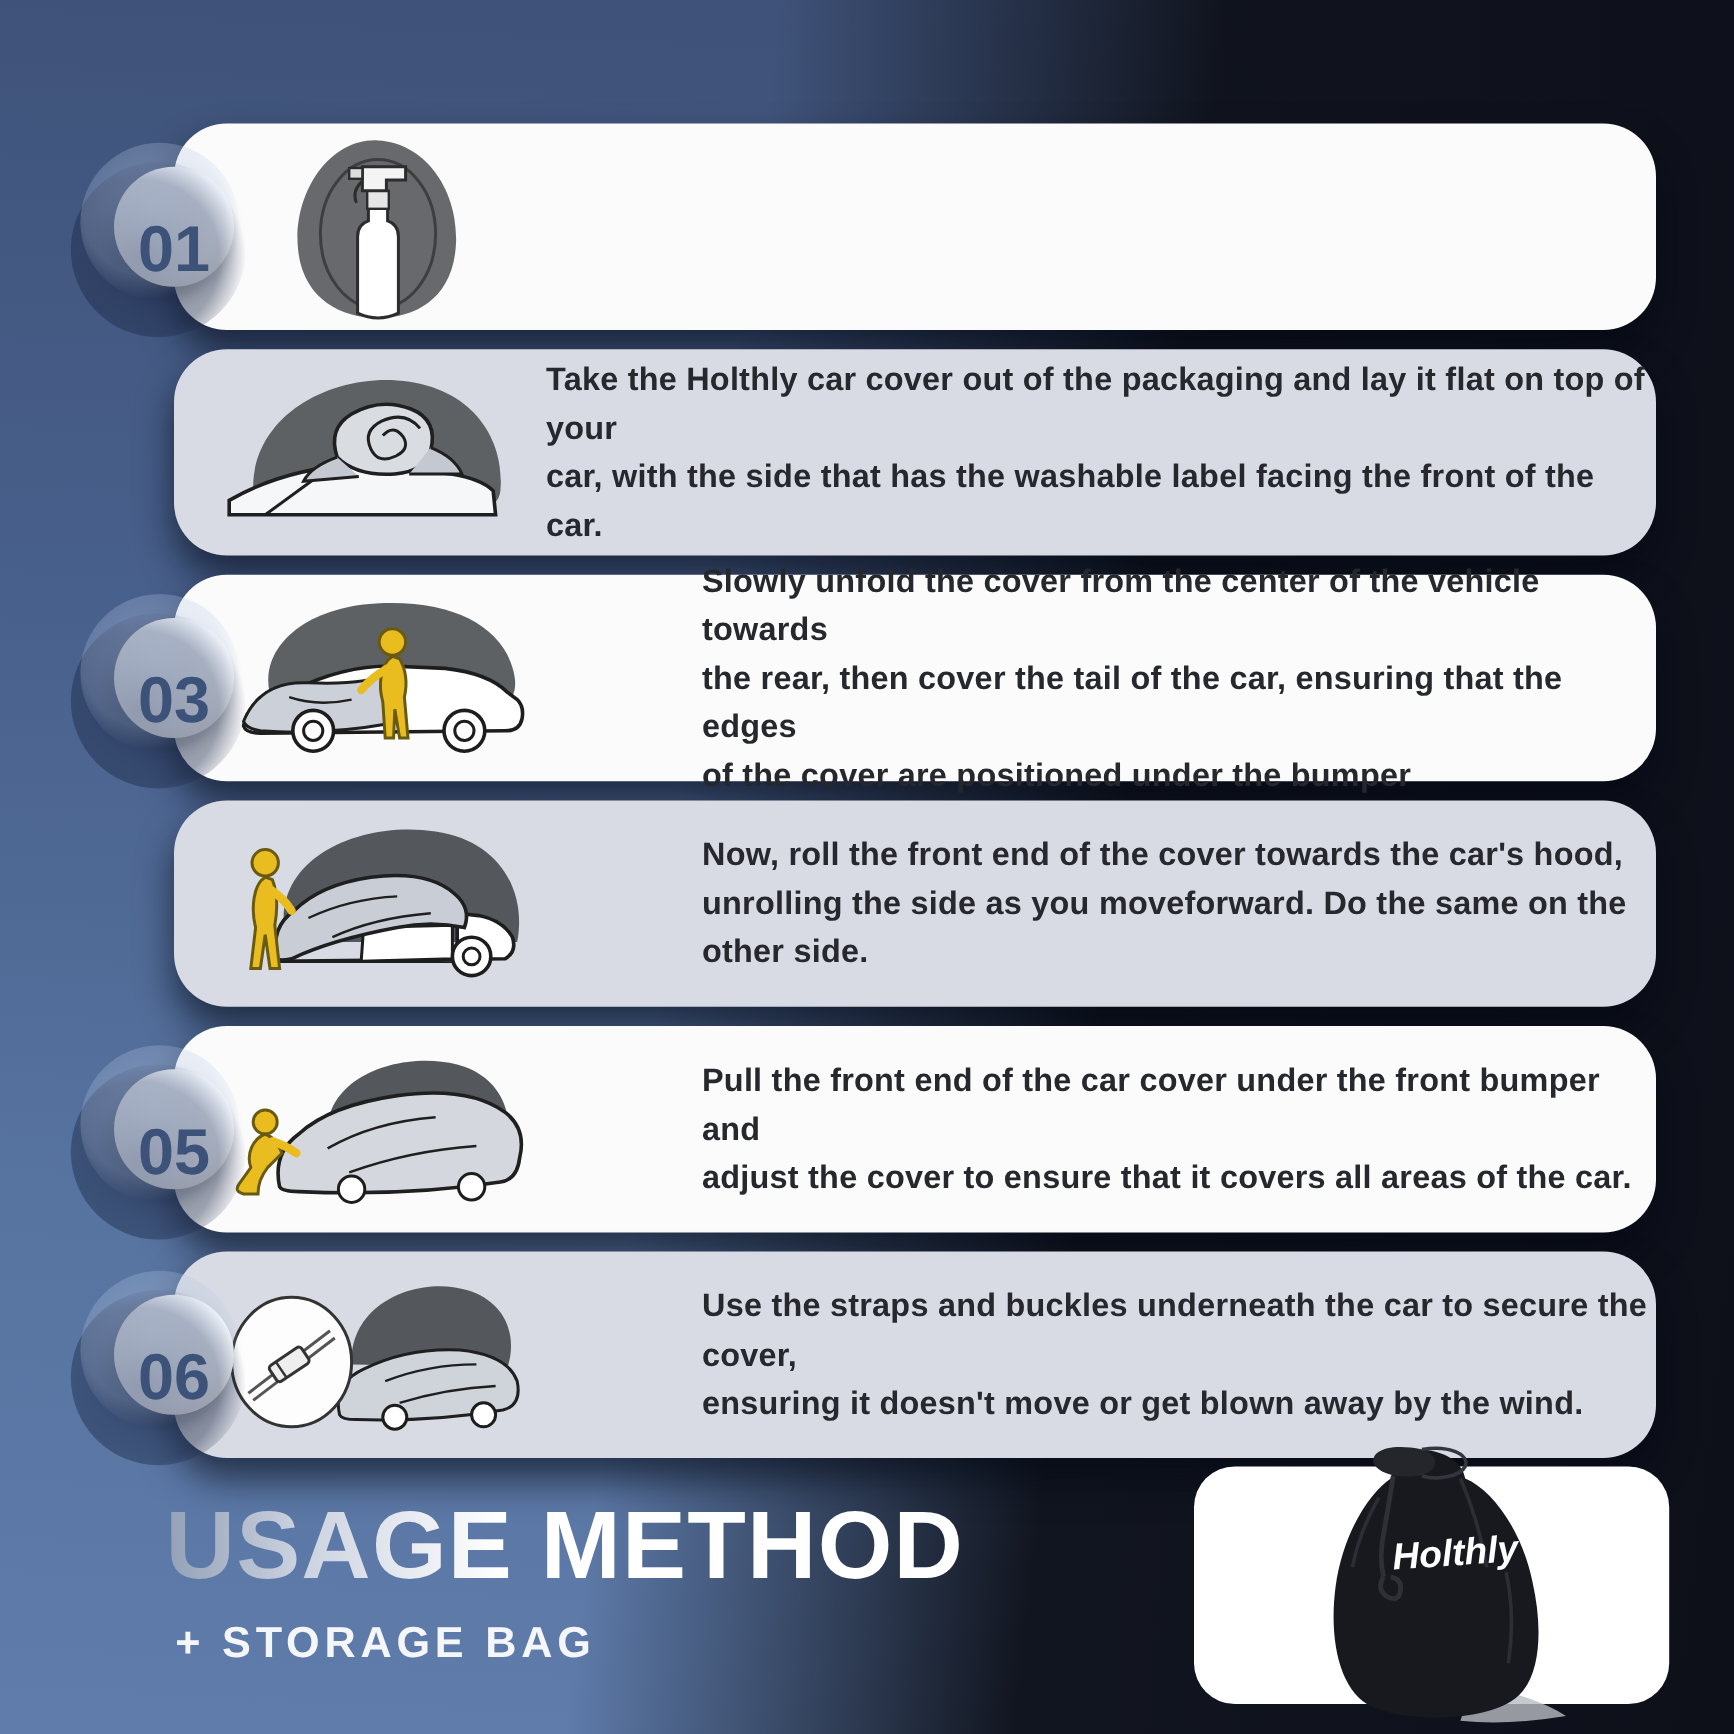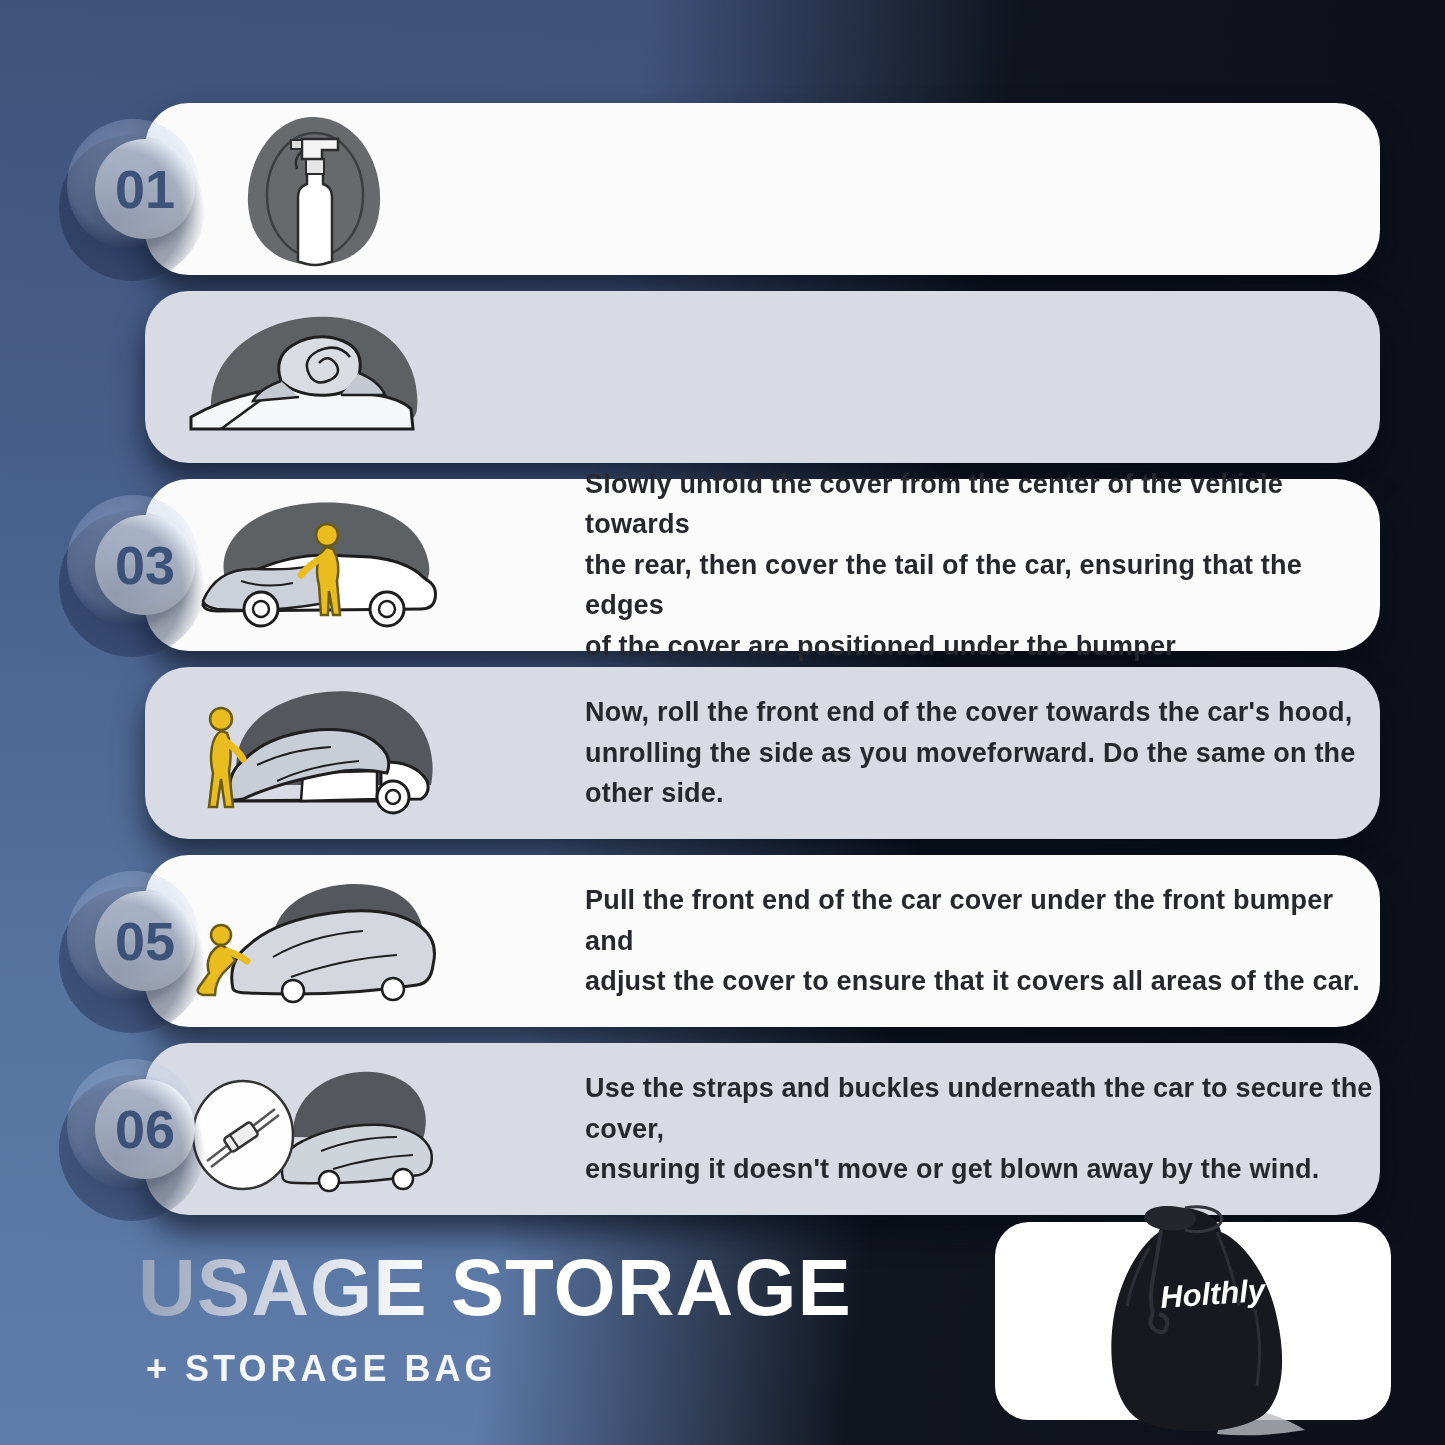--- a/index.html
+++ b/index.html
@@ -24,21 +24,21 @@
     align-items:center;
     box-shadow: 0 18px 30px rgba(4,8,20,0.62);
   }
   .step-row.light { background:#fbfbfc; }
   .step-row.gray  { background:#d8dbe3; }
 
   .num-badge {
     position:absolute; left:-50px; top:50%; transform:translateY(-50%);
     width:100px; height:100px; border-radius:50%;
     background:#ffffff;
-    display:flex; align-items:center; justify-content:center;
+    display:flex; align-items:flex-end; justify-content:center;
     font-size:54px; font-weight:bold; color:#3c5278;
     box-shadow:-6px 8px 14px rgba(10,16,35,0.35);
     z-index:2;
   }
   .num-badge::before {
     content:""; position:absolute; z-index:-1;
     width:146px; height:146px; left:-36px; top:-4px; border-radius:50%;
     background:radial-gradient(circle at 40% 55%, rgba(26,38,68,0.55) 0%, rgba(26,38,68,0.42) 55%, rgba(26,38,68,0) 74%);
   }
   .num-badge::after {
@@ -116,20 +116,22 @@
         <svg width="268" height="160" viewBox="0 0 268 160">
           <path d="M30,112 C28,52 90,16 150,20 C210,24 240,66 236,112 C235,122 228,126 218,125 L46,125 C36,125 31,121 30,112 Z" fill="#5e6164"></path>
           <path d="M10,120 Q55,94 115,90 L195,98 Q220,102 230,112 L232,132 L10,132 Z" fill="#f6f7f8" stroke="#1f1f1f" stroke-width="3"></path>
           <path d="M40,132 L92,94" fill="none" stroke="#1f1f1f" stroke-width="2.5"></path>
           <path d="M100,84 Q92,60 112,48 Q136,34 162,44 Q184,53 178,78 Q173,96 148,98 Q116,100 100,84 Z" fill="#d9dce1" stroke="#1f1f1f" stroke-width="3"></path>
           <path d="M138,66 q9,-10 17,1 q6,10 -6,16 q-15,7 -21,-6 q-7,-15 9,-23 q20,-9 32,6" fill="none" stroke="#1f1f1f" stroke-width="2.5"></path>
           <path d="M100,84 Q78,92 72,104 L118,100" fill="#c4c9d1" stroke="#1f1f1f" stroke-width="2.5"></path>
           <path d="M178,76 Q198,84 204,98 L160,98" fill="#c4c9d1" stroke="#1f1f1f" stroke-width="2.5"></path>
         </svg>
       </div>
+      <div class="step-text">Take the Holthly car cover out of the packaging and lay it flat on top of your
+car, with the side that has the washable label facing the front of the car.</div>
     </div>
 
     <div class="step-row light">
       <div class="num-badge">
         <span>03</span>
       </div>
       <div class="icon-box">
         <svg width="268" height="160" viewBox="0 0 268 160">
           <path d="M48,104 C28,64 64,22 132,18 C200,14 242,40 248,80 C250,96 242,104 228,104 Z" fill="#5e6164"></path>
           <path d="M22,120 Q24,104 42,98 L64,90 Q104,70 144,70 L190,72 Q226,76 242,92 L250,98 Q256,104 254,114 Q252,124 240,124 L36,126 Q24,126 22,120 Z" fill="#ffffff" stroke="#1d1d1d" stroke-width="3"></path>
@@ -208,21 +210,21 @@
           </g>
         </svg>
       </div>
       <div class="step-text indent">Use the straps and buckles underneath the car to secure the cover,
 ensuring it doesn't move or get blown away by the wind.</div>
     </div>
 
   </div>
 
   <div class="footer">
-    <div class="footer-title">USAGE STORAGE</div>
+    <div class="footer-title">USAGE METHOD</div>
     <div class="footer-subtitle">+  STORAGE BAG</div>
 
     <div class="bag-panel">
       <svg class="bag-art" width="270" height="270" viewBox="0 0 270 270">
         <path d="M170,218 Q220,226 248,244 Q200,252 160,248 Z" fill="#b9bcc2" opacity="0.8"></path>
         <path d="M128,22
                  C112,26 104,36 102,46
                  C84,58 62,92 56,136
                  C50,182 60,224 86,236
                  C118,250 176,248 202,232

